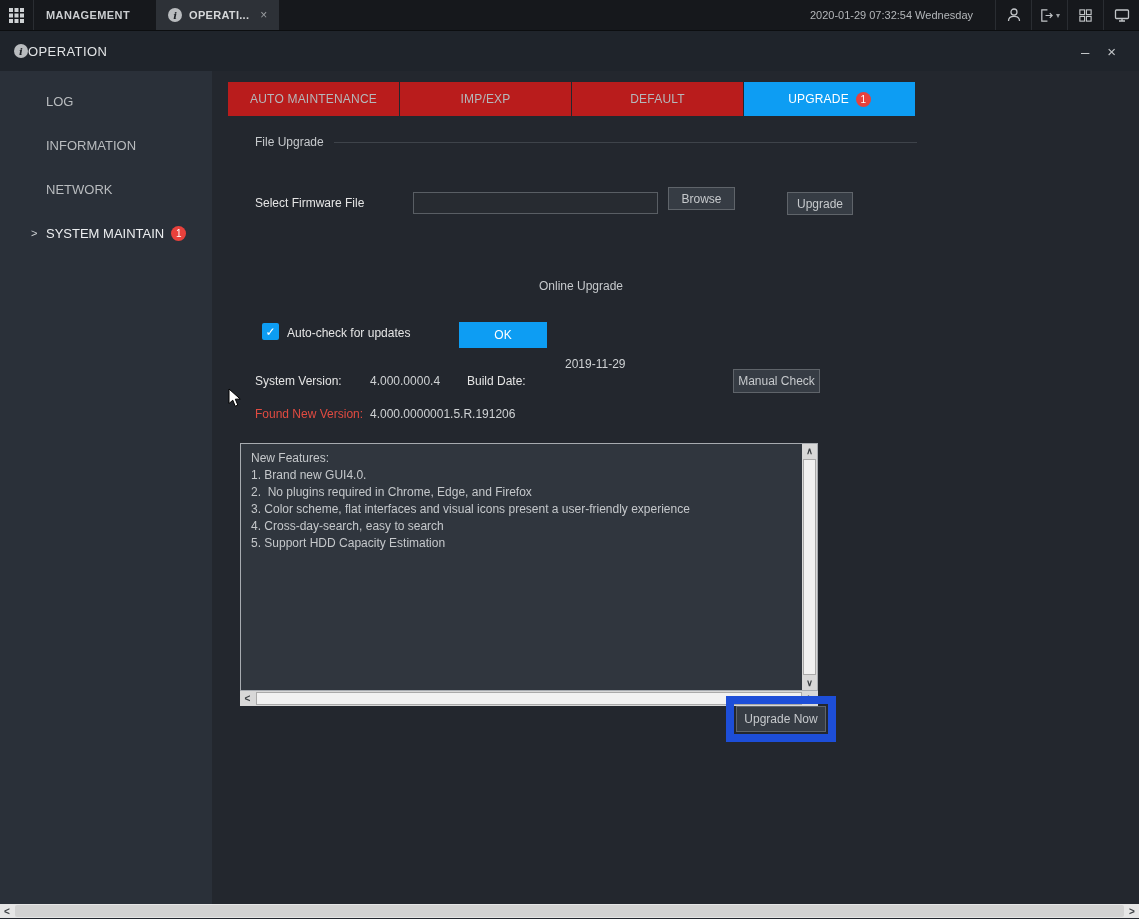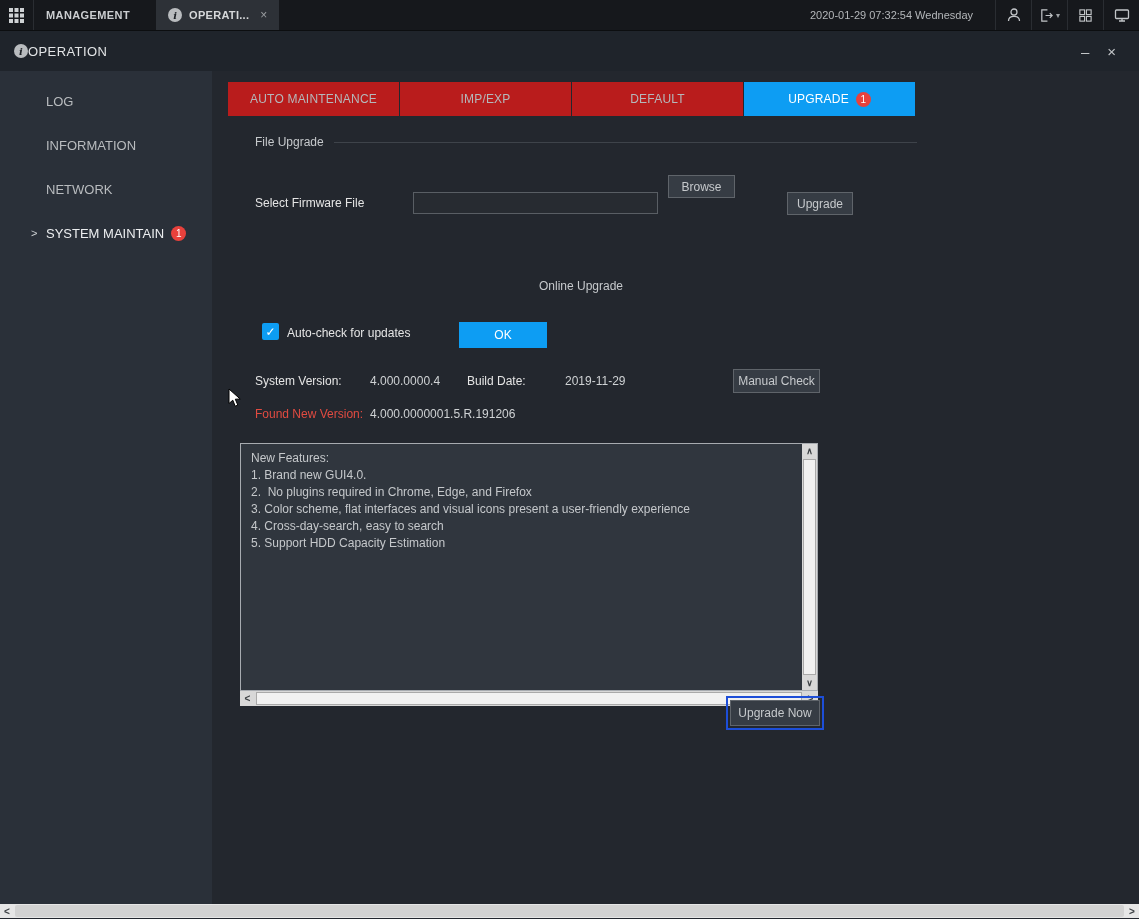--- a/index.html
+++ b/index.html
@@ -71,21 +71,21 @@
            padding:6px 26px 6px 10px; white-space:pre-wrap; overflow:hidden; }
   .vscroll { position:absolute; left:590px; top:373px; width:15px; height:246px; background:#d8d8d8; cursor:pointer; }
   .varrow { position:absolute; left:0; width:15px; height:14px; display:flex; align-items:center; justify-content:center;
             color:#3c4044; font-size:9px; font-weight:bold; }
   .vthumb { position:absolute; left:1px; right:1px; top:15px; bottom:15px; background:#f1f1f1; border:1px solid #a9a9a9; }
   .hscroll-n { position:absolute; left:28px; top:620px; width:578px; height:15px; background:#d8d8d8; cursor:pointer; }
   .harrow { position:absolute; top:0; width:15px; height:15px; display:flex; align-items:center; justify-content:center;
             color:#3c4044; font-size:10px; font-weight:bold; }
   .hthumb { position:absolute; top:1px; bottom:1px; left:16px; right:16px; background:#f1f1f1; border:1px solid #a9a9a9; }
 
-  .upg-wrap { position:absolute; left:514px; top:625px; border:2px solid #1d4ed8; padding:2px; }
+  .upg-wrap { position:absolute; left:514px; top:625px; border:8px solid #1d4ed8; padding:2px; }
   .upg-btn { position:static; width:90px; height:26px; }
 
   
   .pagescroll { position:relative; height:14px; background:#e6e6e6; }
   .pg-arrow { position:absolute; top:0; width:14px; height:14px; display:flex; align-items:center; justify-content:center;
               color:#3c4044; font-size:10px; font-weight:bold; cursor:pointer; }
   .pg-thumb { position:absolute; top:1px; bottom:1px; left:15px; right:15px; background:#d2d2d2; border-radius:2px; cursor:pointer; }
 
   .cursor { position:absolute; left:228px; top:388px; pointer-events:none; z-index:50; }
 </style>
@@ -196,38 +196,38 @@
         </div>
       </div>
 
       <div class="sechdr" style="top:64px;">
         <span class="stxt">File Upgrade</span>
         <span class="sline"></span>
       </div>
 
       <div class="lbl" style="left:43px; top:125px;">Select Firmware File</div>
       <input class="tinput" type="text" style="">
-      <div class="btn" style="left:456px; top:104px; width:67px; height:23px;">Browse</div>
+      <div class="btn" style="left:456px; top:116px; width:67px; height:23px;">Browse</div>
       <div class="btn" style="left:575px; top:121px; width:66px; height:23px;">Upgrade</div>
 
       <div class="sechdr" style="top:208px;flex-direction:column;">
         <span class="stxt">Online Upgrade</span>
         <span class="sline"></span>
       </div>
 
       <div class="chk">
         <span>✓</span>
       </div>
       <div class="lbl" style="left:75px; top:255px;">Auto-check for updates</div>
       <div class="btn btn-blue" style="left:247px; top:251px; width:88px; height:26px;">OK</div>
 
       <div class="lbl" style="left:43px; top:303px;">System Version:</div>
       <div class="lbl valtxt" style="left:158px; top:303px;">4.000.0000.4</div>
       <div class="lbl" style="left:255px; top:303px;">Build Date:</div>
-      <div class="lbl valtxt" style="left:353px; top:303px;">2019-11-29</div>
+      <div class="lbl valtxt" style="left:353px; top:286px;">2019-11-29</div>
       <div class="btn" style="left:521px; top:298px; width:87px; height:24px;">Manual Check</div>
 
       <div class="lbl redtxt" style="left:43px; top:336px;">Found New Version:</div>
       <div class="lbl valtxt" style="left:158px; top:336px;">4.000.0000001.5.R.191206</div>
 
       <div class="notes">New Features:
 1. Brand new GUI4.0.
 2.  No plugins required in Chrome, Edge, and Firefox
 3. Color scheme, flat interfaces and visual icons present a user-friendly experience
 4. Cross-day-search, easy to search

